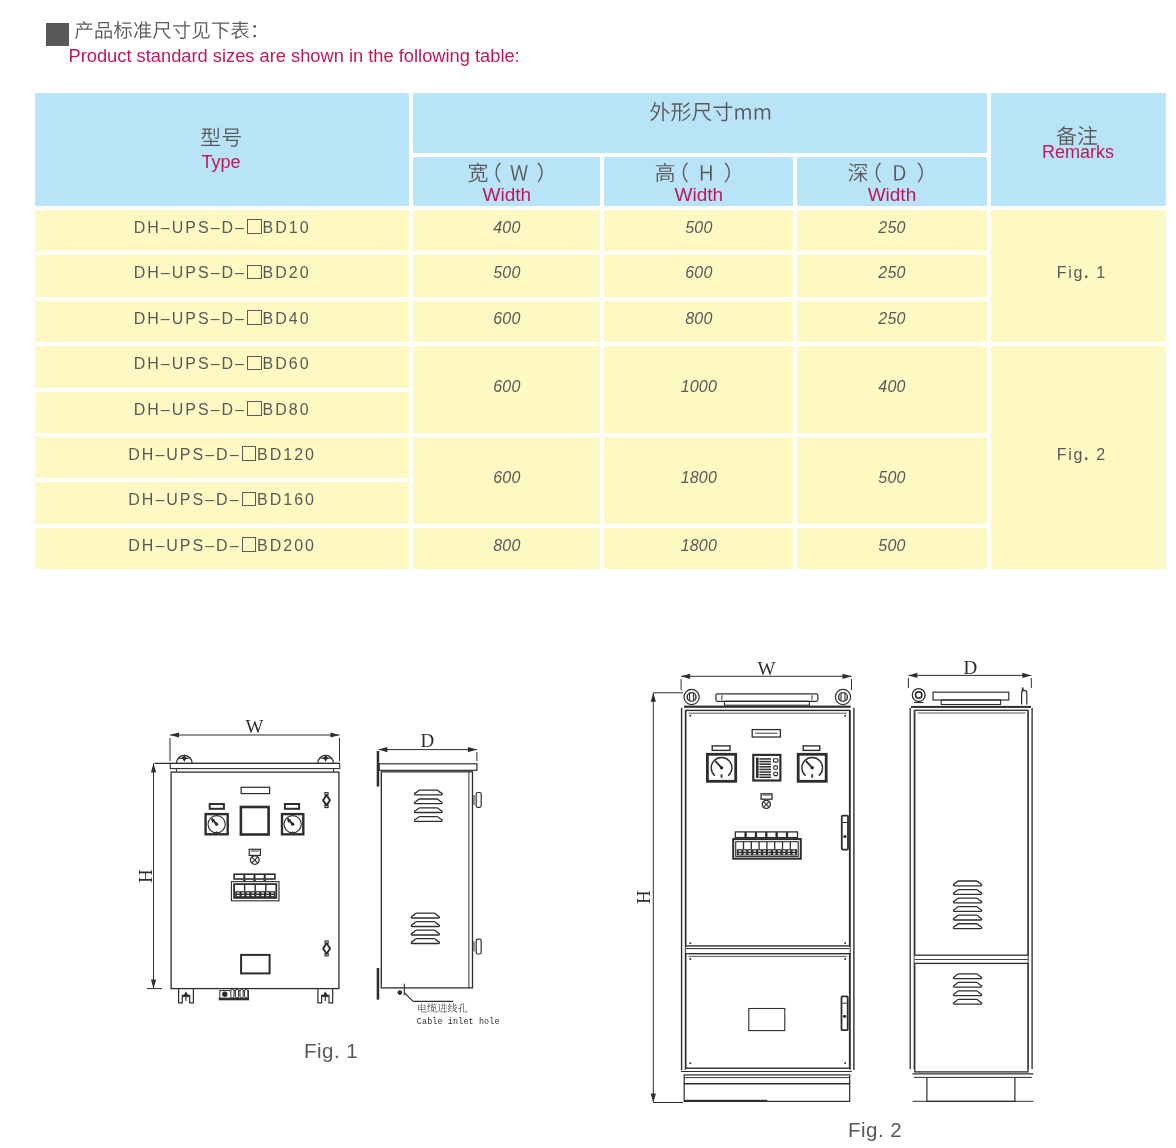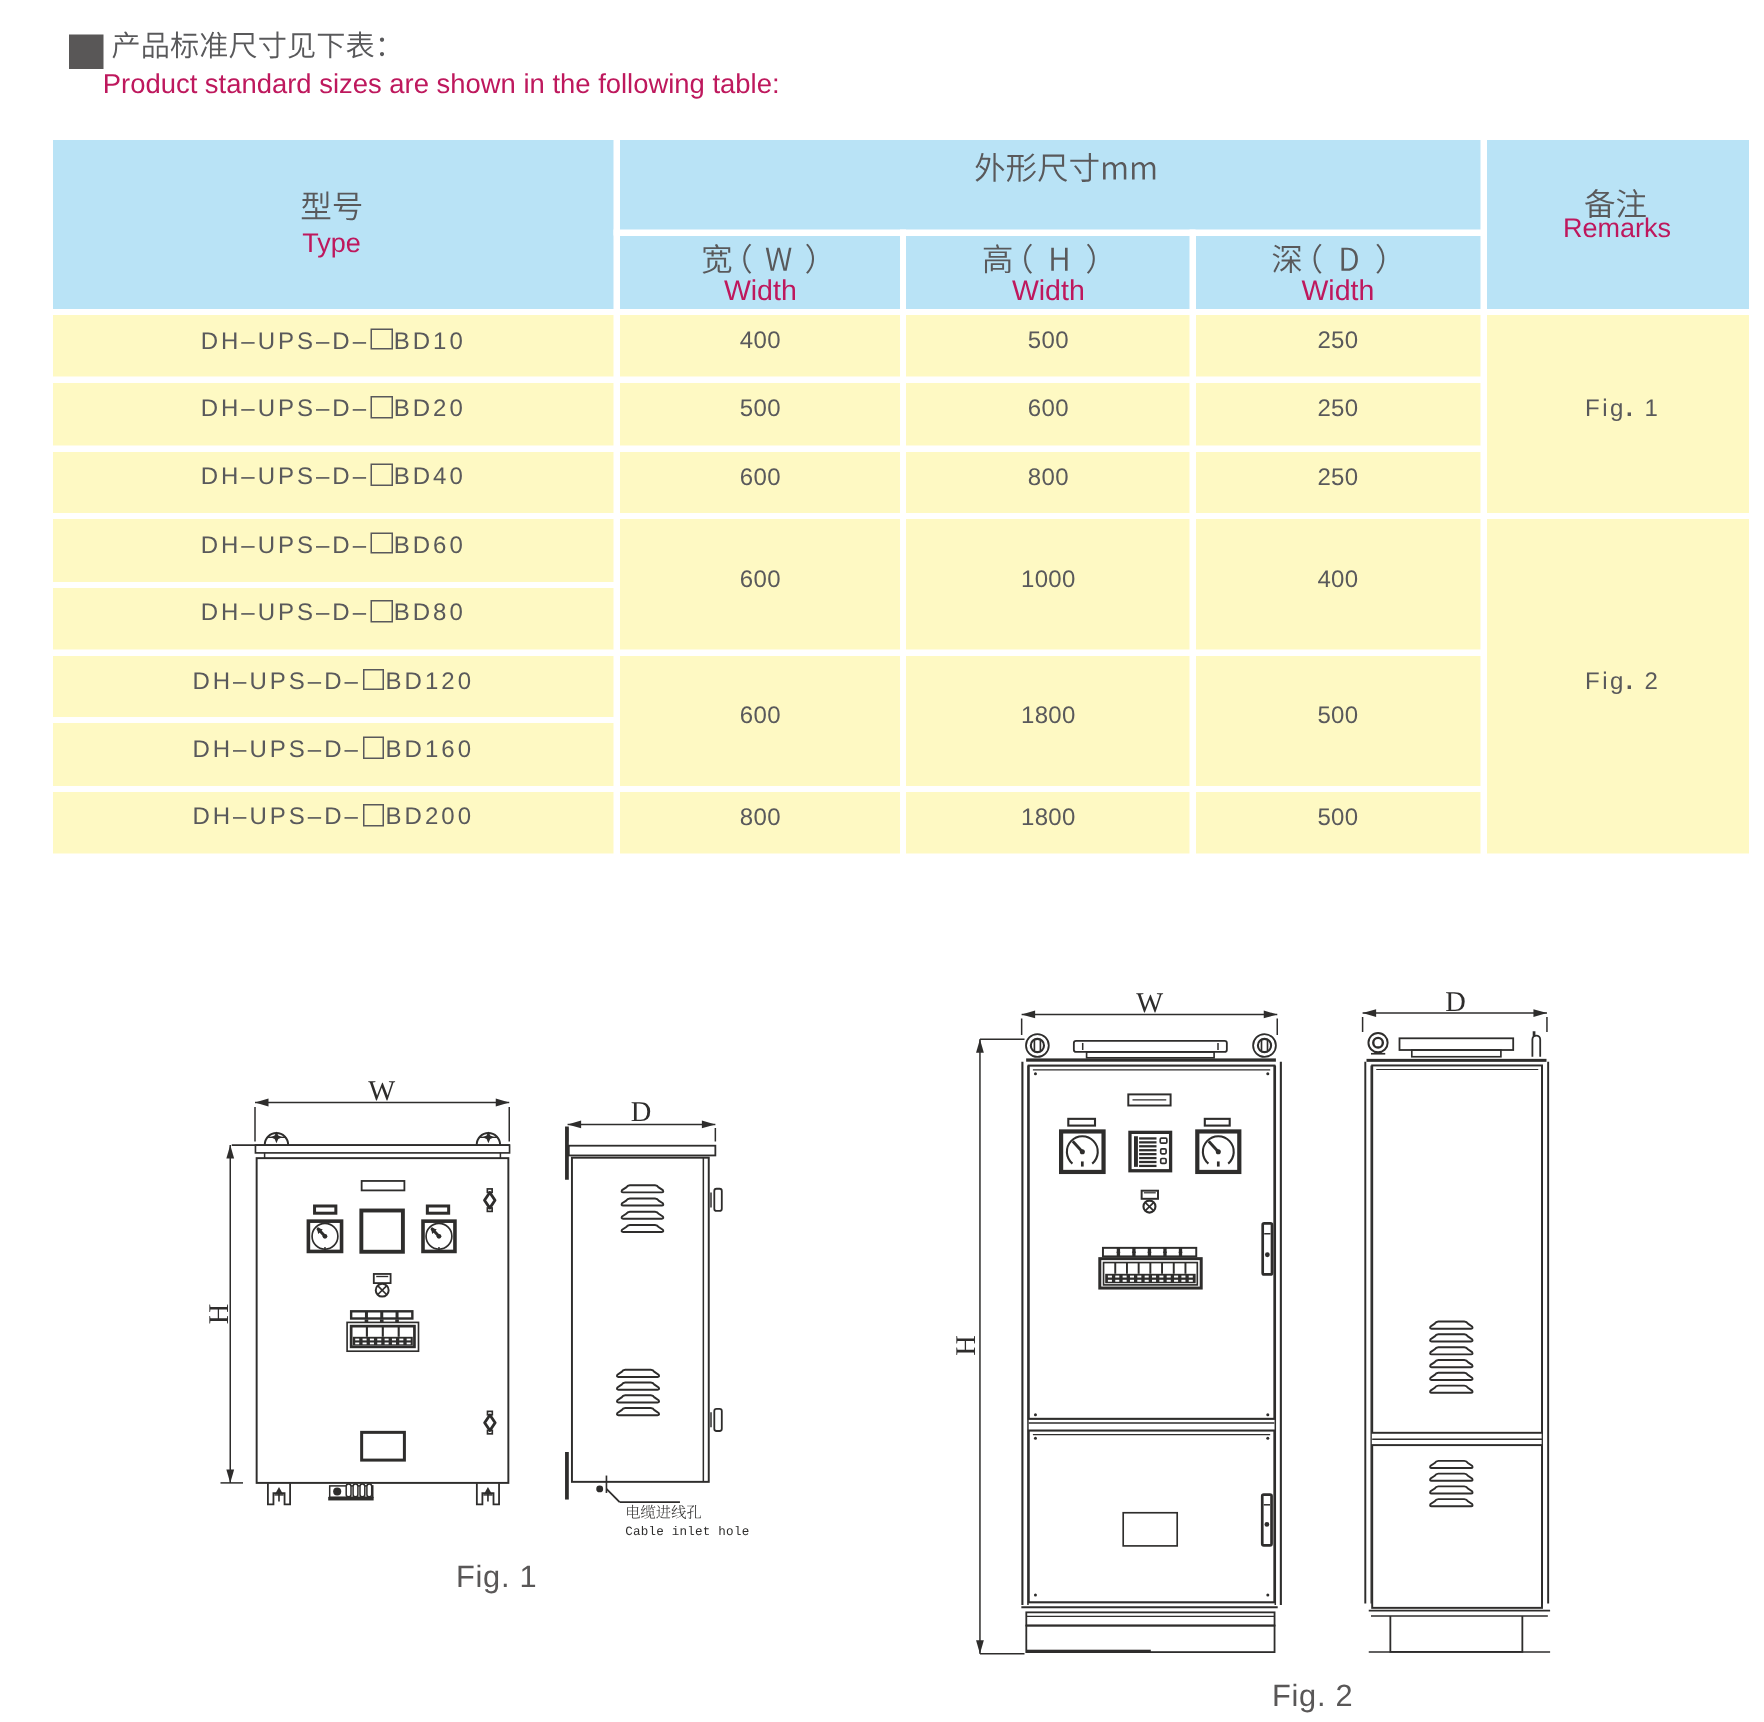--- a/index.html
+++ b/index.html
@@ -2,21 +2,21 @@
 <html><head><meta charset="utf-8">
 <style>
 html,body{margin:0;padding:0;background:#fff;}
 body{width:1176px;height:1148px;position:relative;font-family:"Liberation Sans",sans-serif;overflow:hidden;}
 .abs{position:absolute;}
 table.t{border-collapse:collapse;table-layout:fixed;}
 table.t td{border:4px solid #fff;padding:0;text-align:center;vertical-align:middle;color:#59595b;overflow:hidden;}
 td.hd{background:#b9e3f6;}
 td.row{background:#fef9c3;font-size:16px;letter-spacing:2px;}
 .ct{margin-top:-5.5px;}
-td.num{letter-spacing:0.2px;}
+td.num{letter-spacing:0.2px;font-style:italic;}
 .sq{display:inline-block;width:12.5px;height:12.5px;border:1.6px solid #59595b;vertical-align:-1px;margin:0 1px;}
 .en{color:#be185d;}
 </style></head><body>
 
 <div class="abs" style="left:46px;top:23px;width:23px;height:22.5px;background:#595757;"></div>
 
 <svg class="abs" style="left:0;top:0" width="400" height="60" viewBox="0 0 400 60">
     <path fill="#59595b" d="M79.487 25.4075C80.14999999999999 26.284999999999997 80.852 27.494 81.164 28.274L82.3535 27.727999999999998C82.02199999999999 26.9675 81.28099999999999 25.778 80.618 24.9395ZM87.794 25.037C87.42349999999999 26.051 86.72149999999999 27.4745 86.15599999999999 28.391H76.7765V31.043C76.7765 33.11 76.58149999999999 36.015499999999996 75.0215 38.1605C75.314 38.3165 75.8795 38.7845 76.094 39.0575C77.7905 36.756499999999996 78.122 33.382999999999996 78.122 31.082V29.677999999999997H92.3765V28.391H87.482C88.02799999999999 27.5525 88.652 26.460499999999996 89.198 25.505ZM82.6655 21.409999999999997C83.15299999999999 22.014499999999998 83.6405 22.814 83.93299999999999 23.457499999999996H76.484V24.7055H91.85V23.457499999999996H85.2785L85.454 23.399C85.16149999999999 22.735999999999997 84.557 21.7415 83.9525 21.0395Z M99.61099999999999 23.1455H107.567V27.045499999999997H99.61099999999999ZM98.34349999999999 21.8975V28.293499999999998H108.893V21.8975ZM95.4575 30.458V38.921H96.725V37.8485H101.015V38.7455H102.3215V30.458ZM96.725 36.580999999999996V31.706H101.015V36.580999999999996ZM104.5445 30.458V38.921H105.79249999999999V37.8485H110.49199999999999V38.804H111.79849999999999V30.458ZM105.79249999999999 36.580999999999996V31.706H110.49199999999999V36.580999999999996Z M122.36749999999999 22.58V23.8085H130.8695V22.58ZM128.52949999999998 31.043C129.446 32.954 130.382 35.489 130.694 37.01L131.903 36.580999999999996C131.552 35.0405 130.5965 32.5835 129.641 30.692ZM122.972 30.730999999999998C122.4455 32.817499999999995 121.54849999999999 34.903999999999996 120.45649999999999 36.308C120.749 36.4445 121.295 36.815 121.5095 36.9905C122.582 35.5085 123.5765 33.2465 124.181 31.003999999999998ZM121.529 27.240499999999997V28.469H125.7605V37.1855C125.7605 37.439 125.6825 37.516999999999996 125.39 37.516999999999996C125.1365 37.5365 124.20049999999999 37.556 123.1475 37.516999999999996C123.323 37.907 123.518 38.4725 123.5765 38.842999999999996C124.94149999999999 38.842999999999996 125.8385 38.823499999999996 126.3845 38.609C126.911 38.375 127.0865 37.985 127.0865 37.205V28.469H131.903V27.240499999999997ZM117.3365 21.0395V25.232H114.314V26.460499999999996H117.044C116.381 28.917499999999997 115.0745 31.764499999999998 113.7875 33.2465C114.041 33.558499999999995 114.392 34.1045 114.548 34.4555C115.58149999999999 33.1685 116.5955 31.0235 117.3365 28.858999999999998V38.9015H118.643V28.546999999999997C119.32549999999999 29.522 120.164 30.789499999999997 120.49549999999999 31.4135L121.295 30.38C120.905 29.834 119.2085 27.65 118.643 27.0065V26.460499999999996H121.23649999999999V25.232H118.643V21.0395Z M144.656 21.683C145.22150000000002 22.560499999999998 145.84550000000002 23.7305 146.1185 24.5105L147.2885 23.9255C146.996 23.1845 146.372 22.0535 145.7675 21.1955ZM133.775 22.463C134.78900000000002 23.8085 135.959 25.6805 136.466 26.8115L137.675 26.168C137.1485 25.037 135.9395 23.243 134.906 21.916999999999998ZM133.7945 37.3805 135.101 38.0045C136.0175 36.1715 137.10950000000003 33.6365 137.9285 31.471999999999998L136.7975 30.8285C135.90050000000002 33.1295 134.67200000000003 35.7815 133.7945 37.3805ZM141.20450000000002 29.6195H145.436V32.369H141.20450000000002ZM141.20450000000002 28.469V25.719499999999996H145.436V28.469ZM141.5165 21.234499999999997C140.5415 24.217999999999996 138.9035 27.104 136.973 28.9565C137.2655 29.171 137.75300000000001 29.639 137.948 29.872999999999998C138.65 29.131999999999998 139.3325 28.235 139.976 27.259999999999998V38.921H141.20450000000002V37.516999999999996H151.3445V36.3275H146.70350000000002V33.5195H150.52550000000002V32.369H146.70350000000002V29.6195H150.52550000000002V28.469H146.70350000000002V25.719499999999996H150.935V24.569H141.47750000000002C141.965 23.594 142.3745 22.560499999999998 142.745 21.527ZM141.20450000000002 33.5195H145.436V36.3275H141.20450000000002Z M155.84900000000002 22.0535V27.494C155.84900000000002 30.711499999999997 155.59550000000002 35.021 152.98250000000002 38.062999999999995C153.275 38.2385 153.84050000000002 38.7065 154.055 38.998999999999995C156.27800000000002 36.3665 156.98000000000002 32.681 157.15550000000002 29.5805H162.401C163.6295 34.143499999999996 166.00850000000003 37.439 170.02550000000002 38.9015C170.22050000000002 38.531 170.63 38.0045 170.942 37.711999999999996C167.1395 36.5225 164.8385 33.539 163.727 29.5805H169.031V22.0535ZM157.214 23.3405H167.705V28.313H157.214V27.5135Z M175.15400000000002 29.268499999999996C176.597 30.77 178.157 32.876 178.7615 34.2605L179.9315 33.539C179.288 32.1155 177.68900000000002 30.067999999999998 176.246 28.6055ZM184.29950000000002 21.058999999999997V25.232H172.83350000000002V26.5385H184.29950000000002V36.893C184.29950000000002 37.361 184.14350000000002 37.516999999999996 183.656 37.516999999999996C183.149 37.5365 181.43300000000002 37.556 179.60000000000002 37.497499999999995C179.834 37.907 180.0875 38.5505 180.185 38.96C182.291 38.96 183.77300000000002 38.921 184.553 38.687C185.333 38.492 185.645 38.0435 185.645 36.893V26.5385H190.286V25.232H185.645V21.058999999999997Z M201.45950000000002 31.628V36.580999999999996C201.45950000000002 38.102 202.0055 38.4725 203.8385 38.4725C204.2285 38.4725 206.978 38.4725 207.407 38.4725C209.1425 38.4725 209.53250000000003 37.751 209.70800000000003 34.7285C209.3375 34.6505 208.811 34.4555 208.49900000000002 34.2215C208.42100000000002 36.8735 208.26500000000001 37.244 207.3095 37.244C206.705 37.244 204.3845 37.244 203.9165 37.244C202.92200000000003 37.244 202.74650000000003 37.146499999999996 202.74650000000003 36.561499999999995V31.628ZM200.192 25.368499999999997C200.036 32.408 199.72400000000002 36.152 192.23600000000002 37.8095C192.50900000000001 38.082499999999996 192.8795 38.609 193.01600000000002 38.921C200.816 37.049 201.36200000000002 32.8565 201.55700000000002 25.368499999999997ZM194.84900000000002 22.170499999999997V33.305H196.1945V23.496499999999997H205.80800000000002V33.305H207.19250000000002V22.170499999999997Z M211.89200000000002 22.502V23.8085H219.497V38.9015H220.86200000000002V28.391C223.14350000000002 29.599999999999998 225.815 31.2575 227.21900000000002 32.369L228.1355 31.198999999999998C226.556 30.0095 223.47500000000002 28.235 221.096 27.0845L220.86200000000002 27.357499999999998V23.8085H229.22750000000002V22.502Z M235.2725 38.9015C235.7015 38.609 236.38400000000001 38.3945 241.805 36.6395C241.727 36.3665 241.6295 35.839999999999996 241.59050000000002 35.489L236.7545 36.951499999999996V32.486C237.94400000000002 31.6865 239.036 30.789499999999997 239.8745 29.853499999999997H239.93300000000002C241.4345 33.9095 244.223 36.893 248.24 38.2385C248.435 37.867999999999995 248.82500000000002 37.3805 249.1175 37.1075C247.14800000000002 36.542 245.471 35.5475 244.10600000000002 34.2215C245.33450000000002 33.461 246.79700000000003 32.3885 247.928 31.4135L246.8555 30.6725C245.9975 31.530499999999996 244.574 32.6225 243.365 33.4415C242.46800000000002 32.408 241.74650000000003 31.179499999999997 241.22 29.853499999999997H248.47400000000002V28.703H240.674V26.850499999999997H246.99200000000002V25.738999999999997H240.674V23.983999999999998H247.86950000000002V22.852999999999998H240.674V21.0395H239.348V22.852999999999998H232.36700000000002V23.983999999999998H239.348V25.738999999999997H233.3615V26.850499999999997H239.348V28.703H231.6065V29.853499999999997H238.217C236.36450000000002 31.569499999999998 233.49800000000002 33.1295 231.06050000000002 33.9095C231.33350000000002 34.163 231.7235 34.6505 231.91850000000002 34.982C233.04950000000002 34.5725 234.239 34.007 235.40900000000002 33.3245V36.464C235.40900000000002 37.244 234.9995 37.556 234.6875 37.711999999999996C234.90200000000002 38.0045 235.175 38.5895 235.2725 38.9015Z M254.675 27.8645C255.416 27.8645 256.079 27.338 256.079 26.479999999999997C256.079 25.622 255.416 25.076 254.675 25.076C253.93400000000003 25.076 253.27100000000002 25.622 253.27100000000002 26.479999999999997C253.27100000000002 27.338 253.93400000000003 27.8645 254.675 27.8645ZM254.675 37.4585C255.416 37.4585 256.079 36.932 256.079 36.074C256.079 35.1965 255.416 34.67 254.675 34.67C253.93400000000003 34.67 253.27100000000002 35.1965 253.27100000000002 36.074C253.27100000000002 36.932 253.93400000000003 37.4585 254.675 37.4585Z"></path>
   </svg>
 

